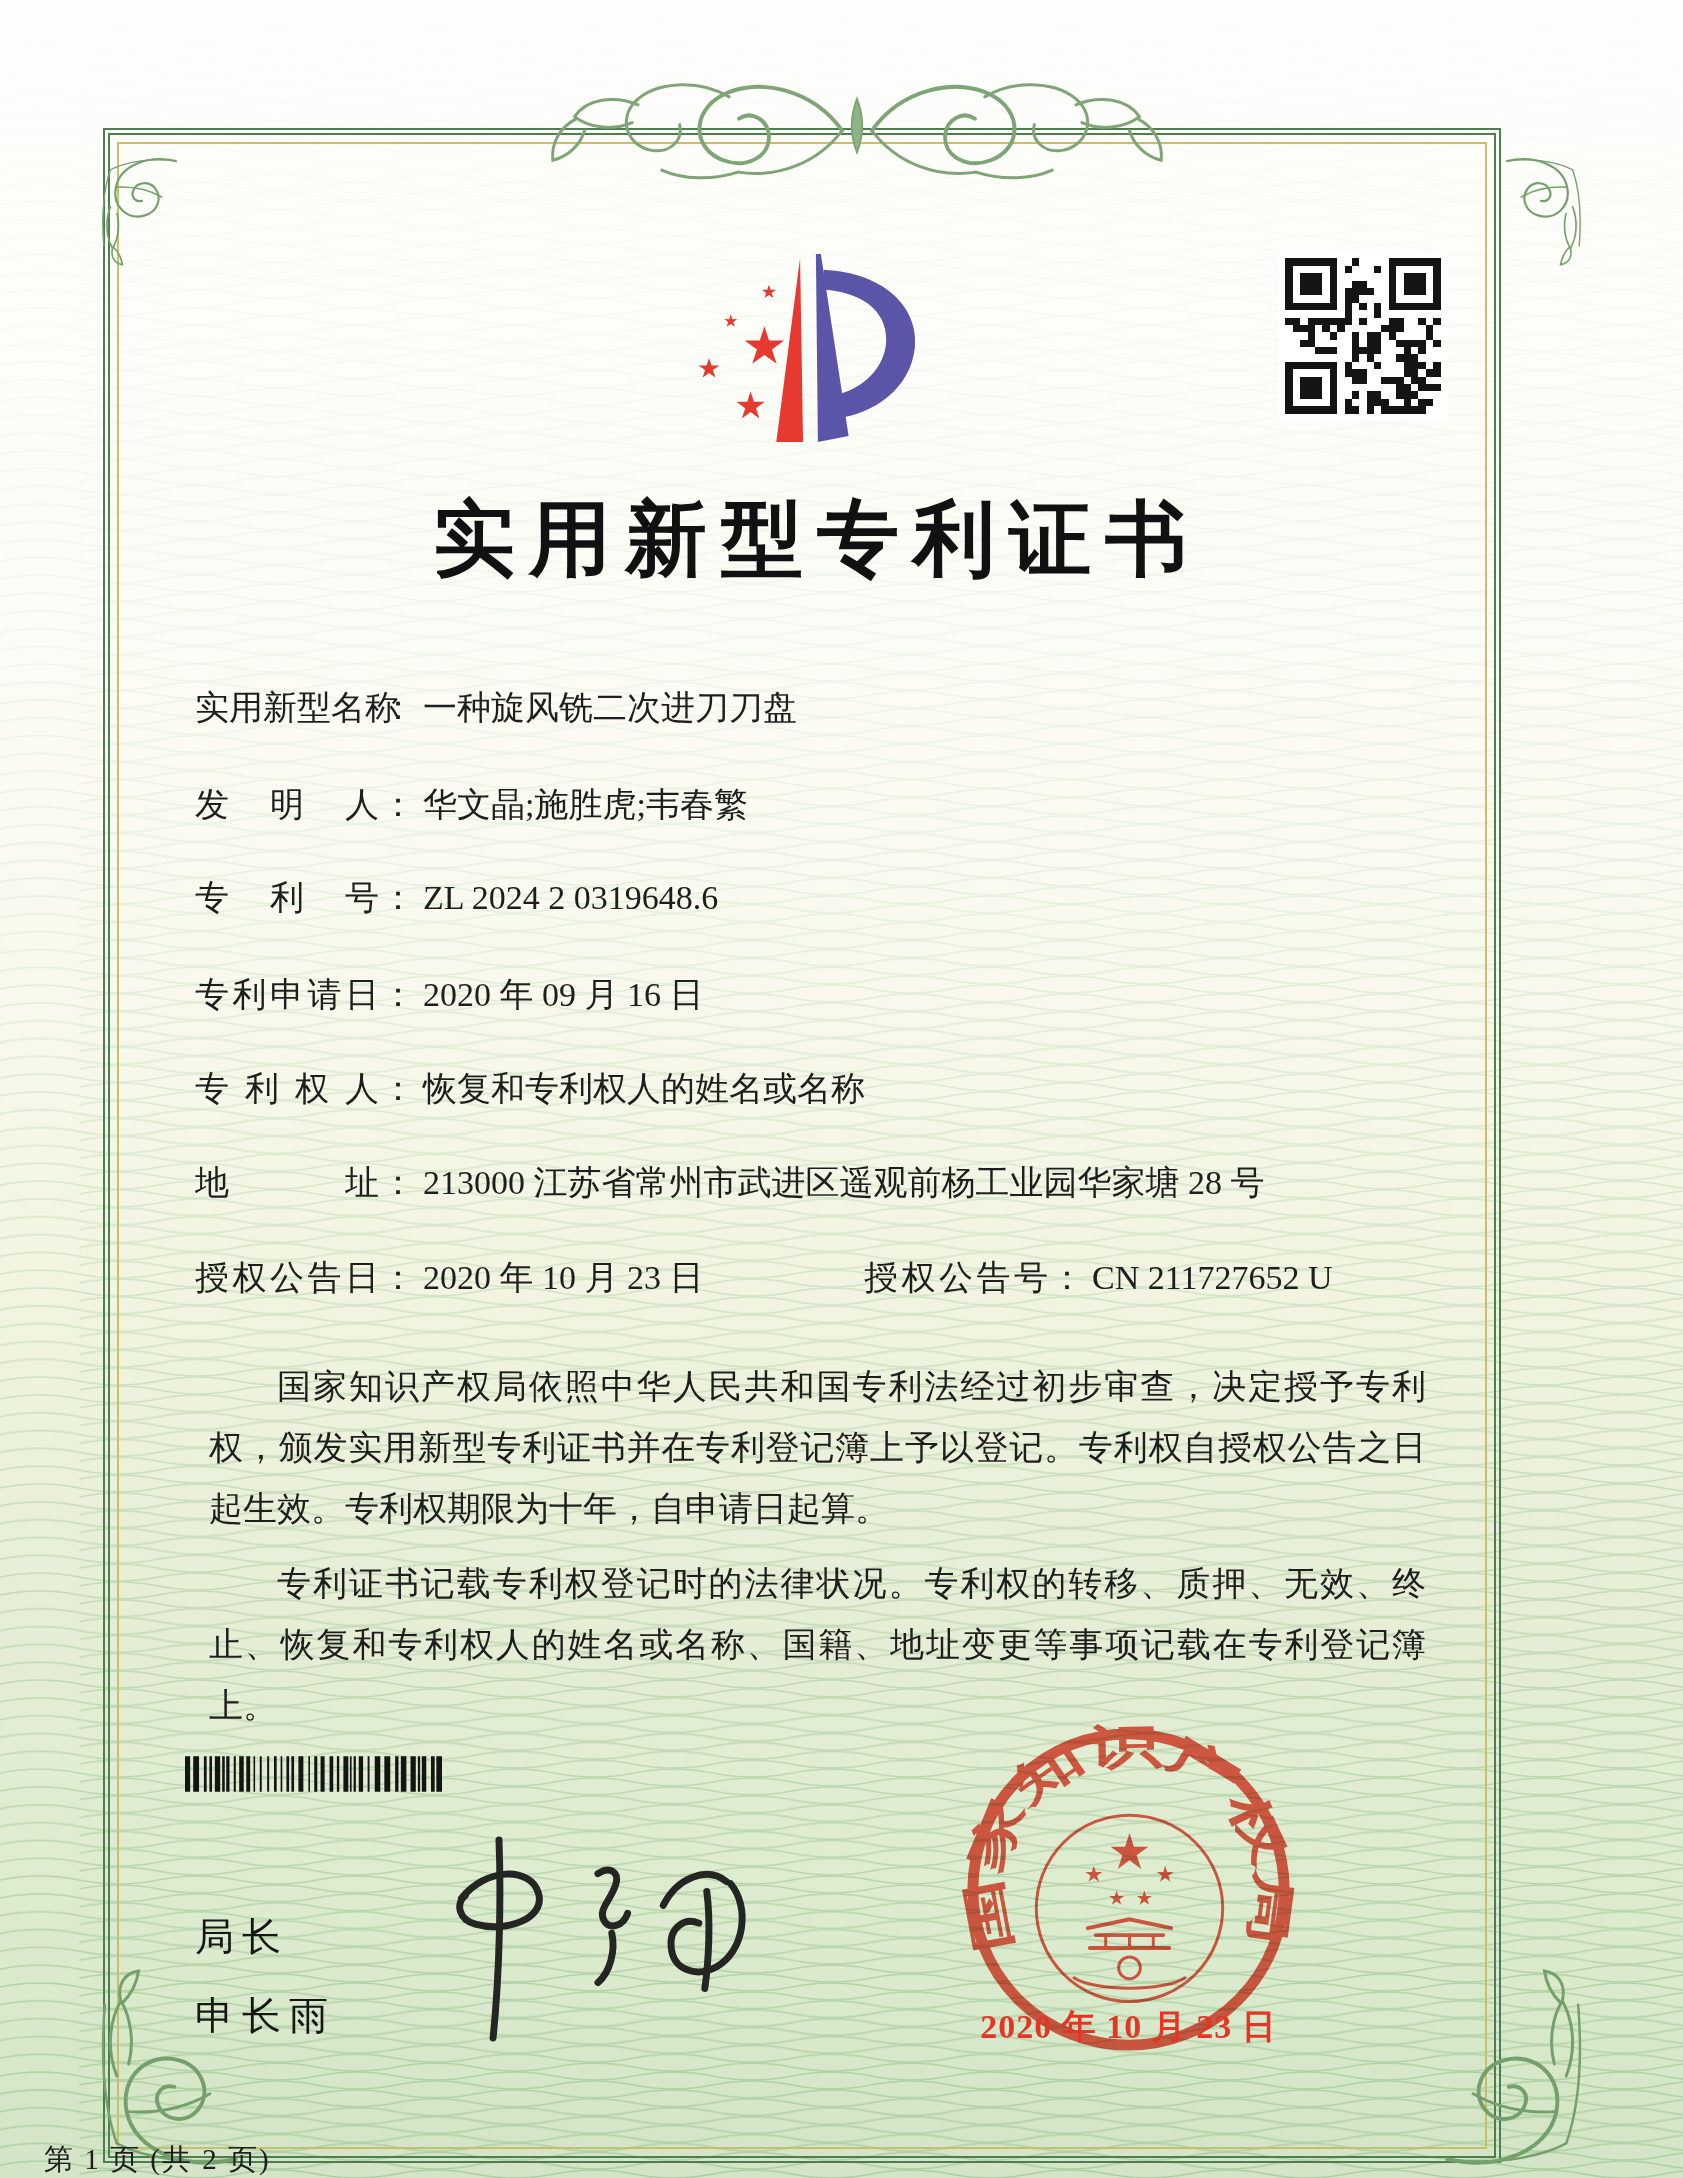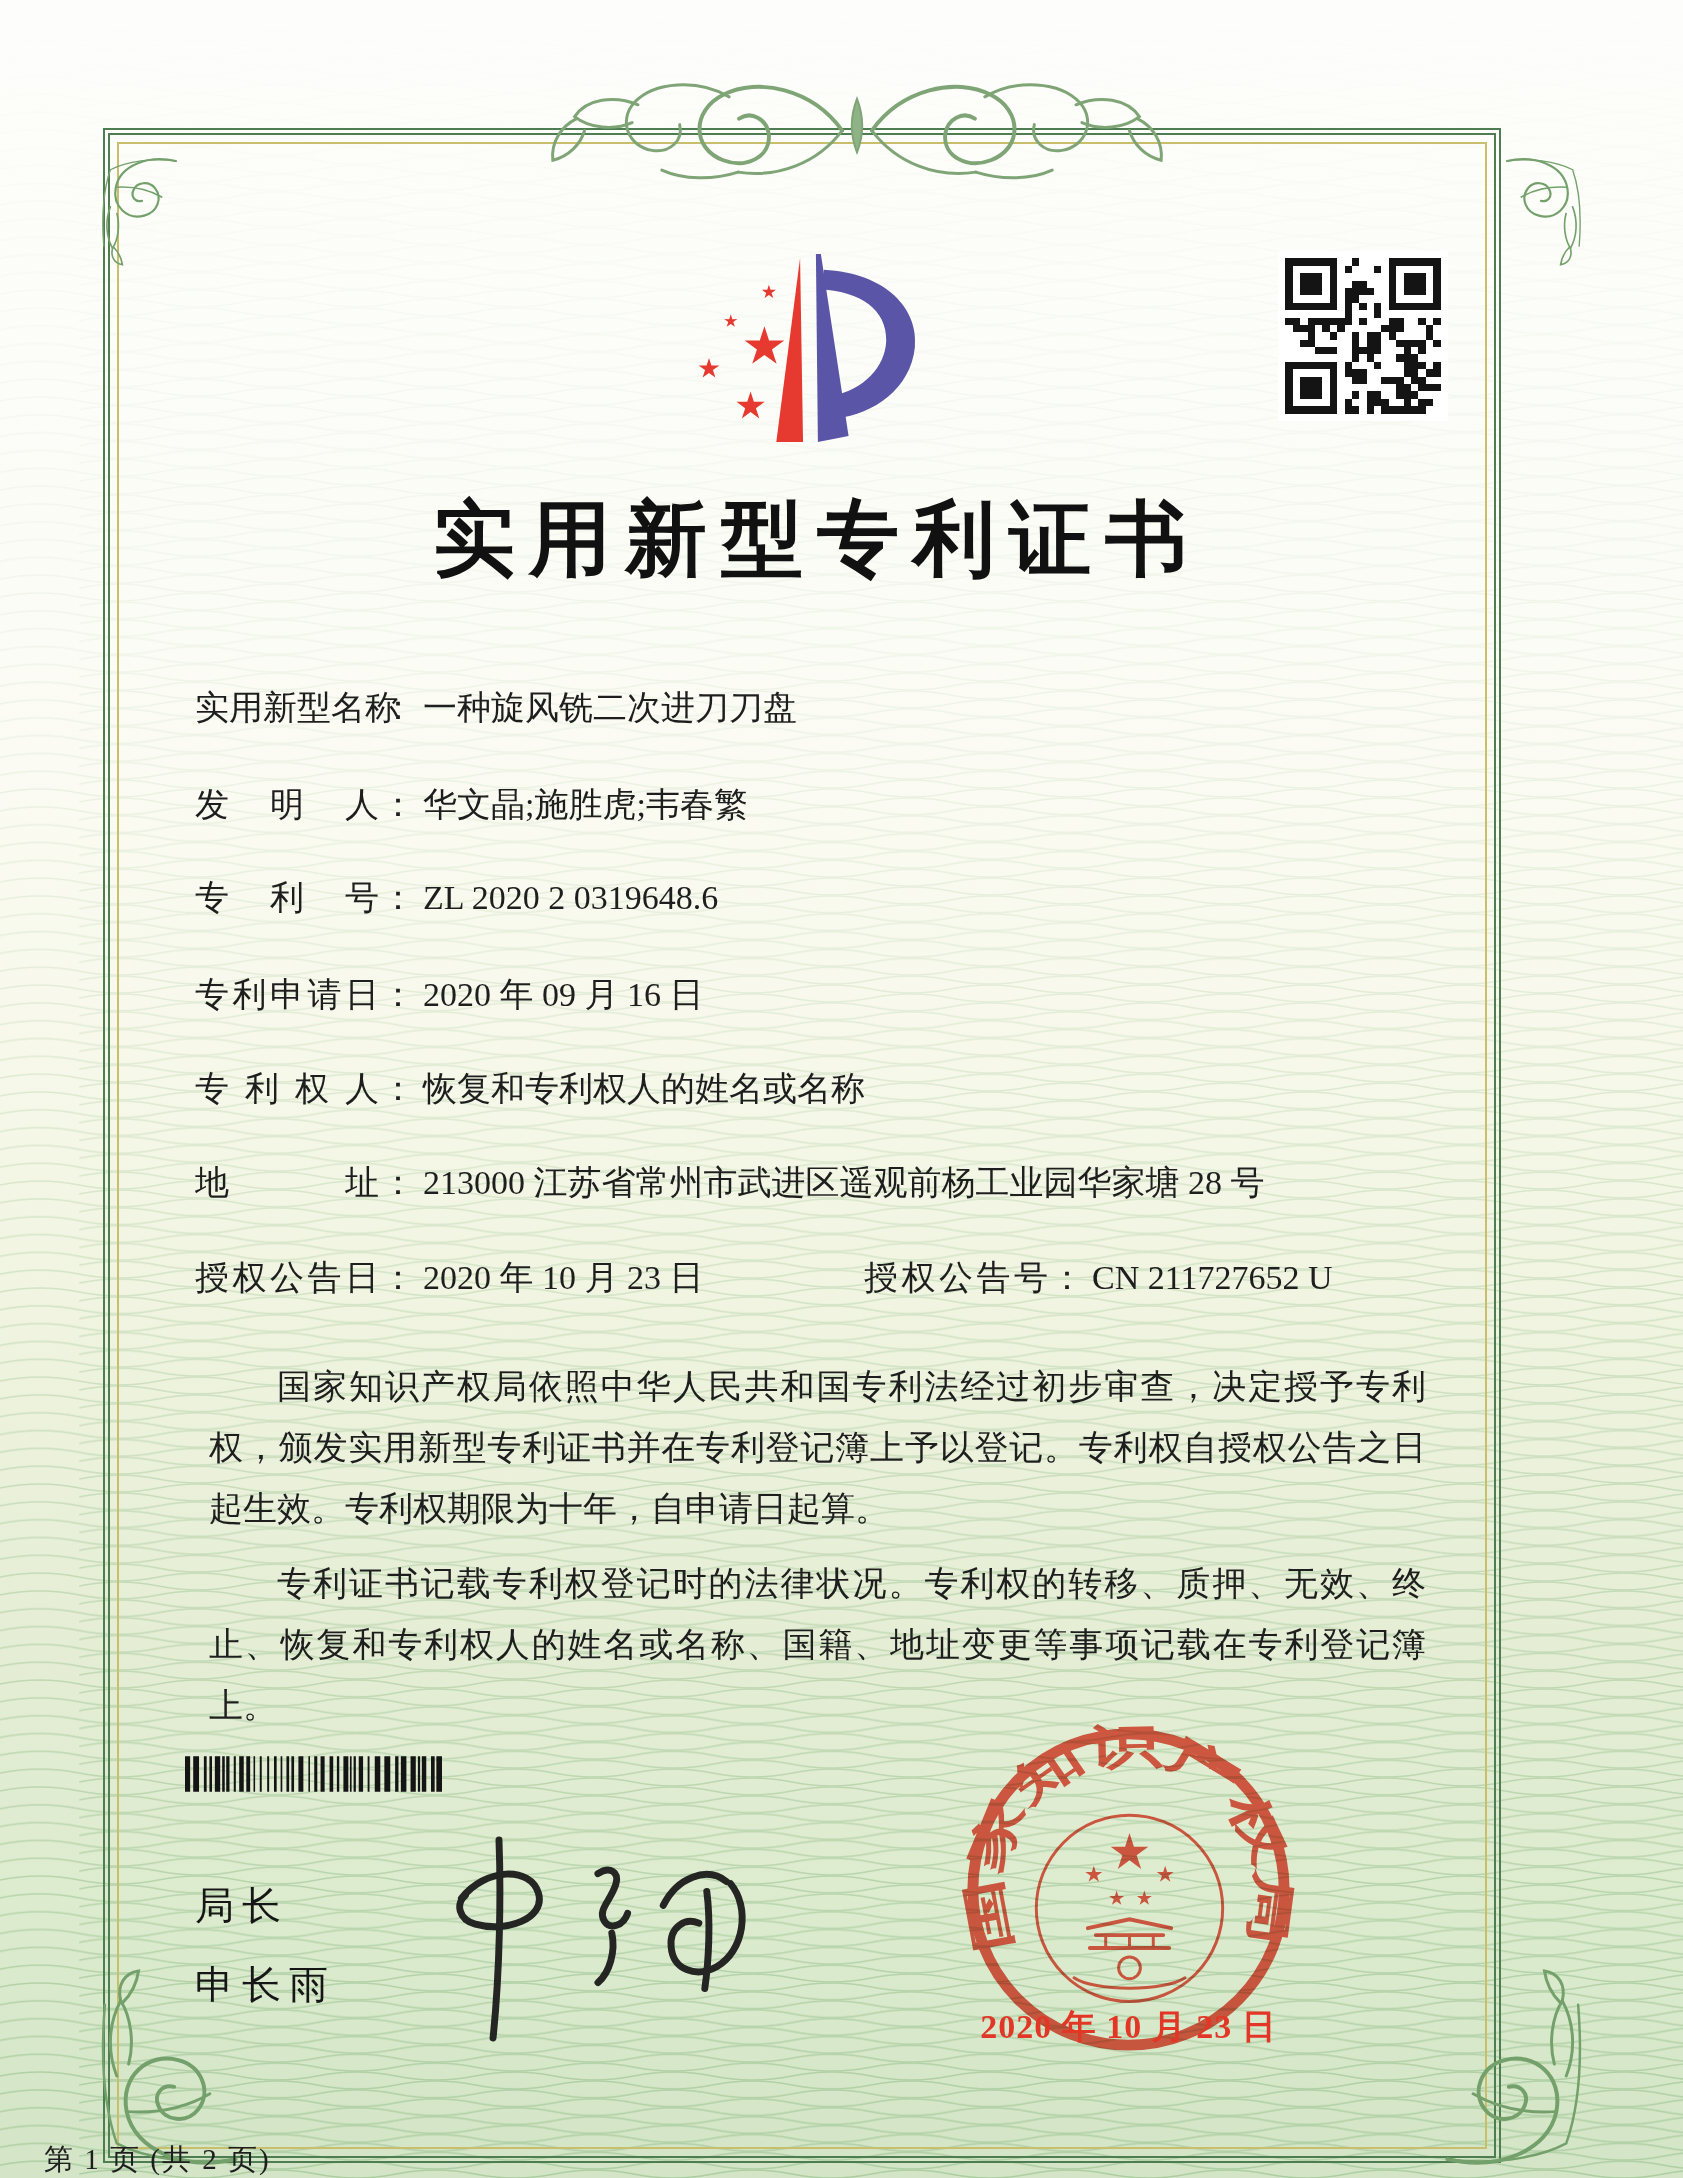--- a/index.html
+++ b/index.html
@@ -22,21 +22,21 @@
   .title{
     left:105px;top:473px;width:1400px;margin:12px;text-align:center;
     font-size:82px;font-weight:700;letter-spacing:14px;color:#111;
   }
   .field-row{left:195px;width:1307px;font-size:34px;white-space:nowrap;}
   .jlabel{display:inline-flex;justify-content:space-between;width:184px;vertical-align:bottom;}
   .colon{margin:0 8px 0 2px;}
   .pair2{position:absolute;left:669px;top:0;}
   .paras{left:195px;top:1342px;width:1245px;font-size:34px;line-height:61px;text-align:justify;}
   .paras p{margin:14px;text-indent:2em;}
-  .director{font-family:"Liberation Sans","DejaVu Sans",sans-serif;font-size:39px;letter-spacing:8px;color:#161616;}
+  .director{font-family:"Liberation Sans","DejaVu Sans",sans-serif;font-size:39px;letter-spacing:8px;color:#161616;margin-top:31px;}
   .seal-date{left:955px;top:2004px;width:347px;text-align:center;font-size:34px;
     color:#e23726;letter-spacing:1px;font-weight:600;}
   .footer{left:44px;top:2101px;width:1400px;font-size:29px;letter-spacing:2px;margin-top:39px;}
   .qr-box{left:1278px;top:251px;background:#fff;}
   .seal-svg{mix-blend-mode:multiply;}
 </style>
 </head>
 <body>
 
 <svg width="0" height="0" style="position:absolute" aria-hidden="true">
@@ -141,21 +141,21 @@
         <span>发</span>
         <span>明</span>
         <span>人</span>
       </span><span class="colon">：</span><span>华文晶;施胜虎;韦春繁</span>
   </div>
   <div class="abs field-row" style="top:875px">
     <span class="jlabel">
         <span>专</span>
         <span>利</span>
         <span>号</span>
-      </span><span class="colon">：</span><span>ZL 2020 2 0319648.6</span>
+      </span><span class="colon">：</span><span>ZL 2024 2 0319648.6</span>
   </div>
   <div class="abs field-row" style="top:972px">
     <span class="jlabel">
         <span>专</span>
         <span>利</span>
         <span>申</span>
         <span>请</span>
         <span>日</span>
       </span><span class="colon">：</span><span>2020 年 09 月 16 日</span>
   </div>

